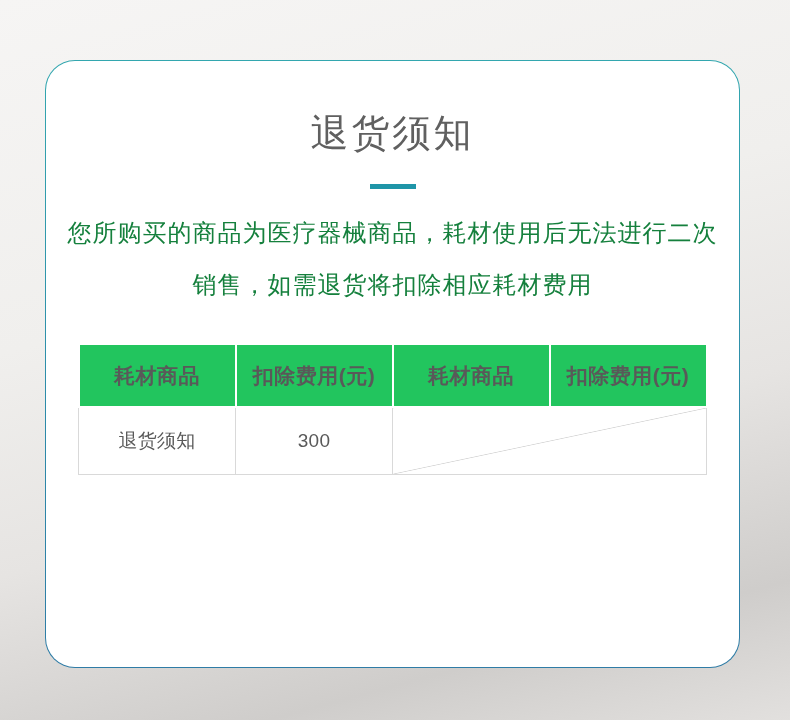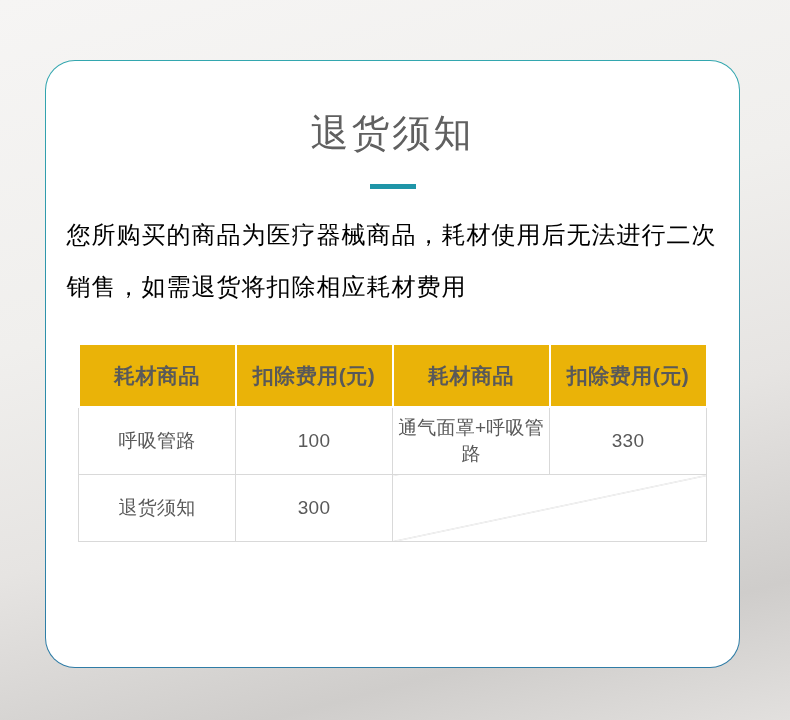--- a/index.html
+++ b/index.html
@@ -48,33 +48,35 @@
   }
   .divider {
     width: 46px;
     height: 5px;
     background: #1f95a8;
     margin: 25px auto 0 auto;
   }
   .body-text {
     width: 652px;
     margin: 20px auto 0 auto;
+    text-align: center;
     font-size: 24px;
     line-height: 52px;
     letter-spacing: 1px;
-    color: #000000;
+    color: #15803d;
+    font-family: Liberation Mono, monospace;
   }
   table.fees {
     width: 630px;
     margin: 30px auto 0 auto;
     border-collapse: collapse;
     table-layout: fixed;
   }
   table.fees th {
-    background: #eab308;
+    background: #22c55e;
     border: 2px solid #ffffff;
     height: 61px;
     font-size: 21px;
     font-weight: 600;
     color: #595959;
     text-align: center;
     padding: 0;
     letter-spacing: 0.5px;
   }
   table.fees td {
@@ -109,26 +111,20 @@
       <thead>
         <tr>
           <th>耗材商品</th>
           <th>扣除费用(元)</th>
           <th>耗材商品</th>
           <th>扣除费用(元)</th>
         </tr>
       </thead>
       <tbody>
         <tr>
-          <td>呼吸管路</td>
-          <td>100</td>
-          <td>通气面罩+呼吸管路</td>
-          <td>330</td>
-        </tr>
-        <tr>
           <td>退货须知</td>
           <td>300</td>
           <td class="diag" colspan="2"></td>
         </tr>
       </tbody>
     </table>
 
   </div>
 </div>
 

